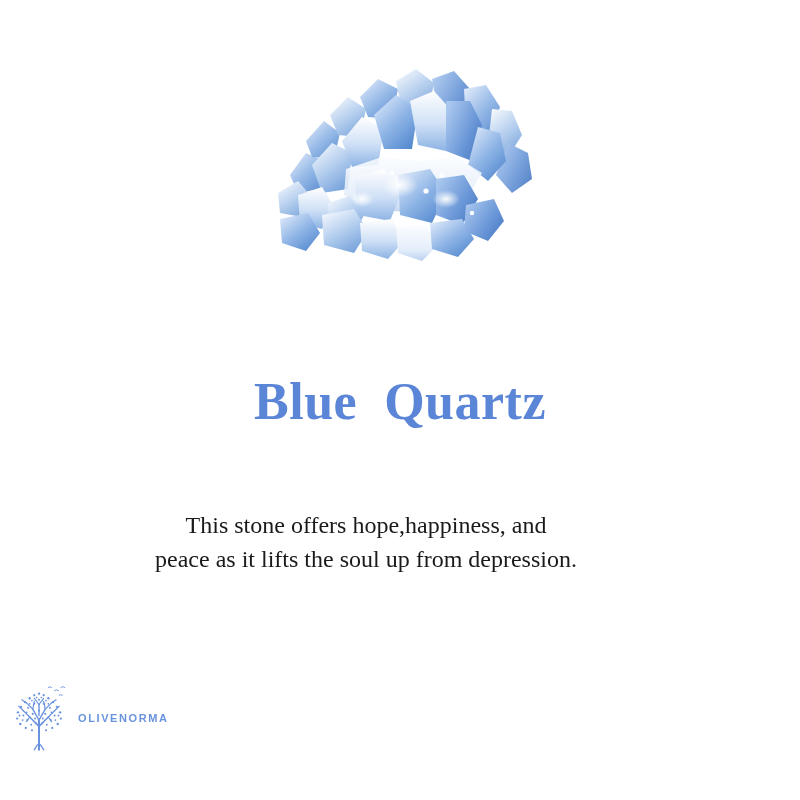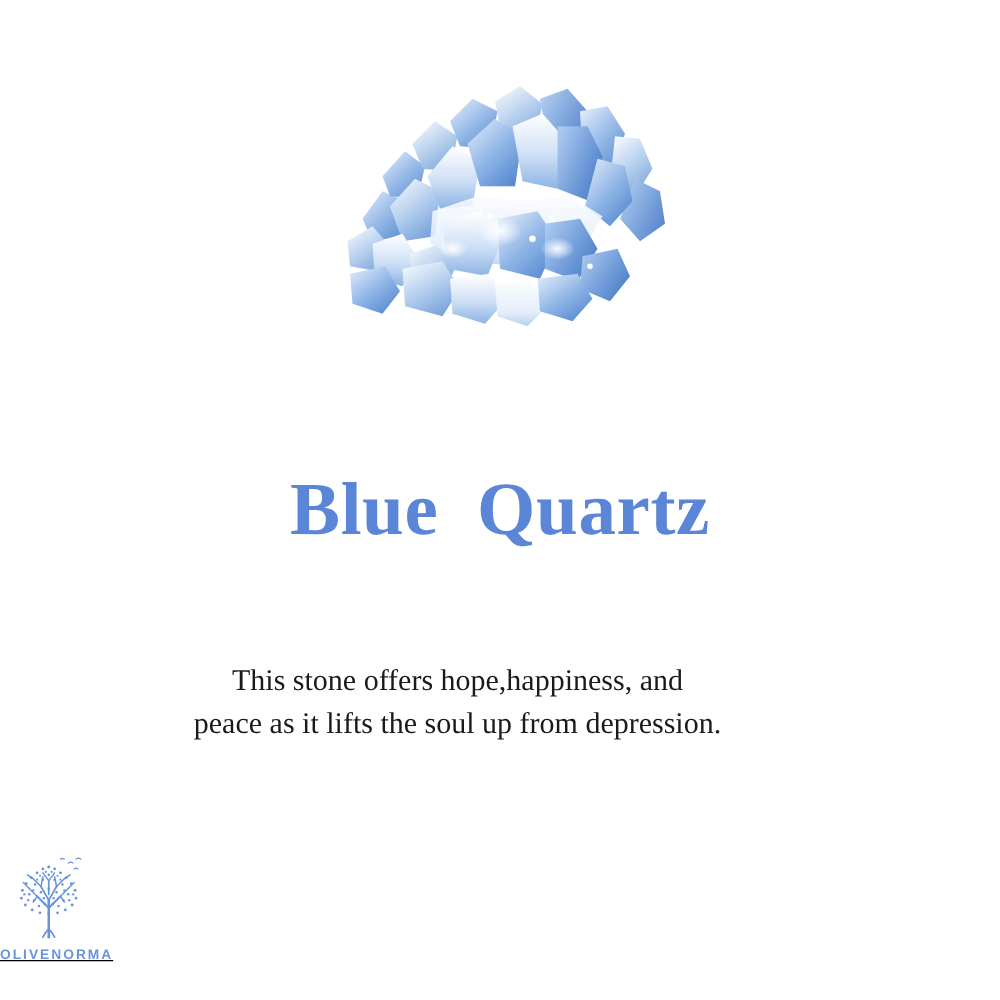--- a/index.html
+++ b/index.html
@@ -43,21 +43,21 @@
 
   
   .title {
     position: absolute;
     top: 336px;
     left: 0;
     width: 800px;
     text-align: center;
     font-family: "Liberation Serif", "DejaVu Serif", serif;
     font-weight: bold;
-    font-size: 60px;
+    font-size: 52px;
     line-height: 62px;
     letter-spacing: 0.5px;
     color: #5b85d6;
     white-space: pre;
   }
 
   
   .keywords {
     position: absolute;
     top: 444px;
@@ -73,42 +73,42 @@
   }
   .keywords .kw-sep {
     color: #7fa3e3;
     padding: 0 9px;
     font-weight: 300;
   }
 
   
   .description {
     position: absolute;
-    top: 528px;
+    top: 508px;
     left: 0;
     width: 732px;
     text-align: center;
     font-family: "Liberation Serif", "DejaVu Serif", serif;
     font-size: 24px;
     line-height: 34px;
     color: #1a1a1a;
   }
   .description .desc-line {
     display: block;
   }
 
   
   .brand {
     position: absolute;
     top: 678px;
     left: 0;
     width: 800px;
     display: flex;
-    flex-direction: column;
-    text-decoration: underline;
+    flex-direction: row;
+    align-items: center;
   }
   .brand-mark {
     width: 78px;
     height: 78px;
     display: block;
   }
   .brand-name {
     margin-top: 2px;
     font-family: "Liberation Sans", sans-serif;
     font-size: 11px;

